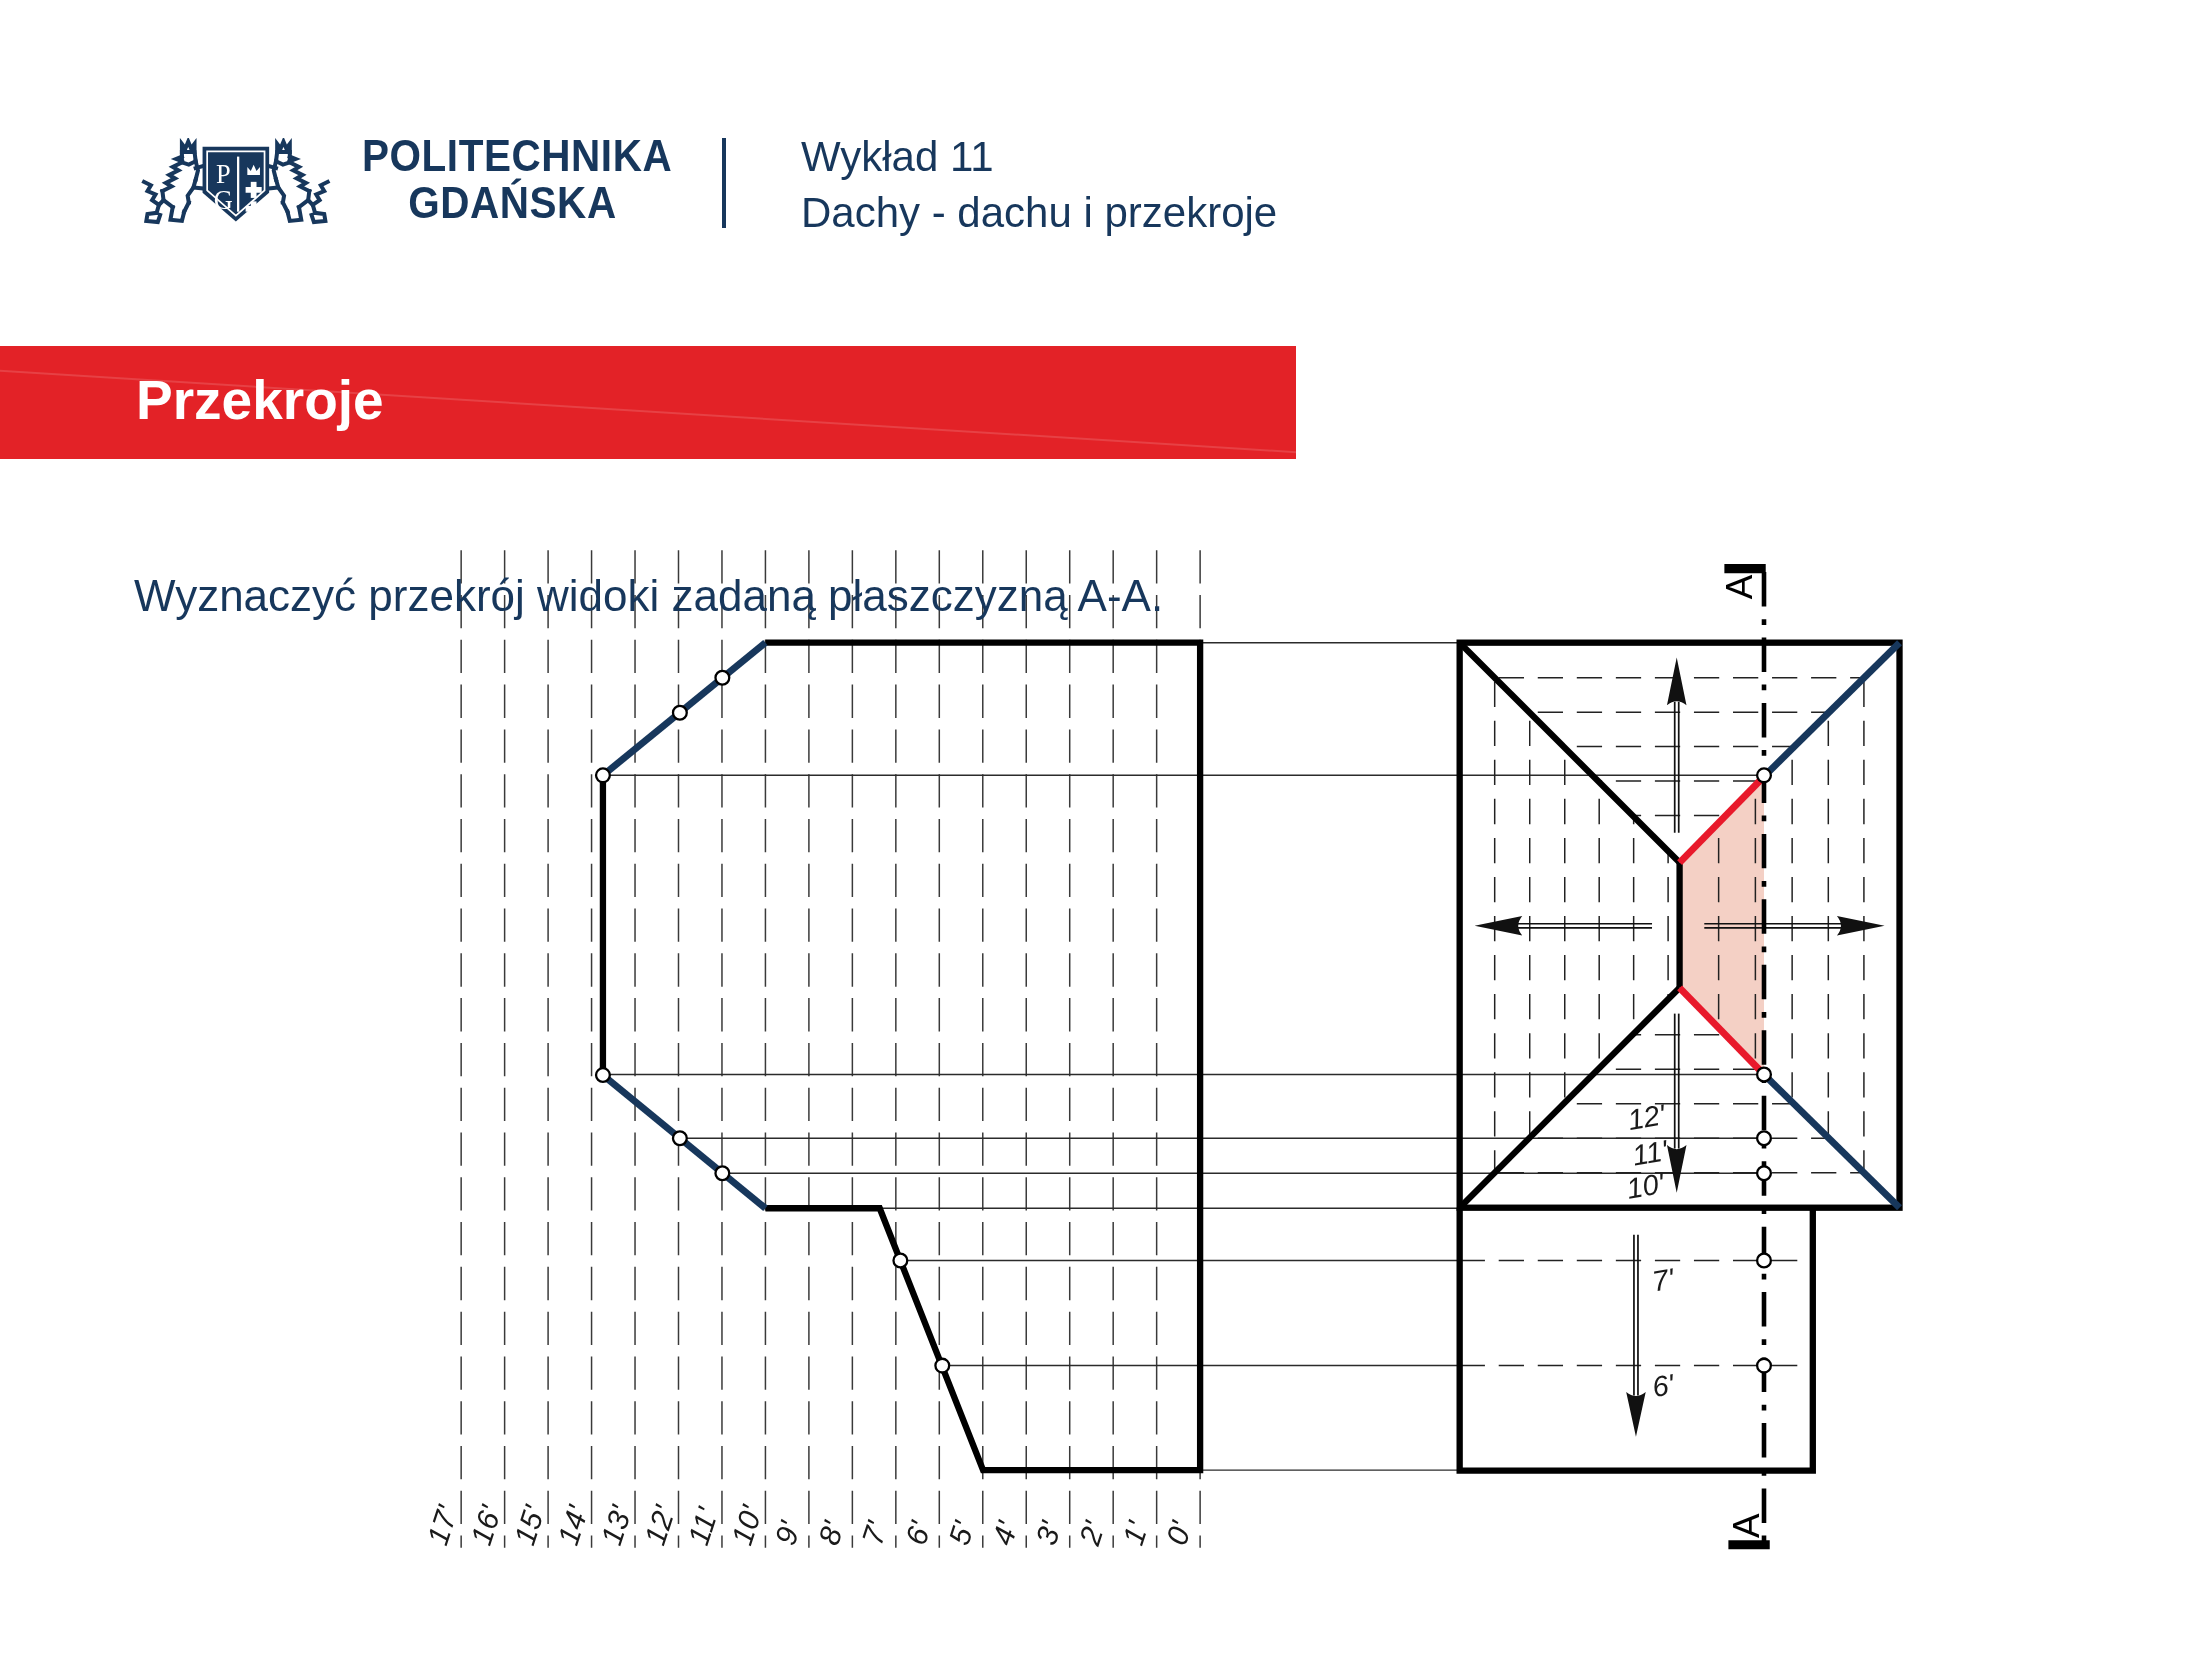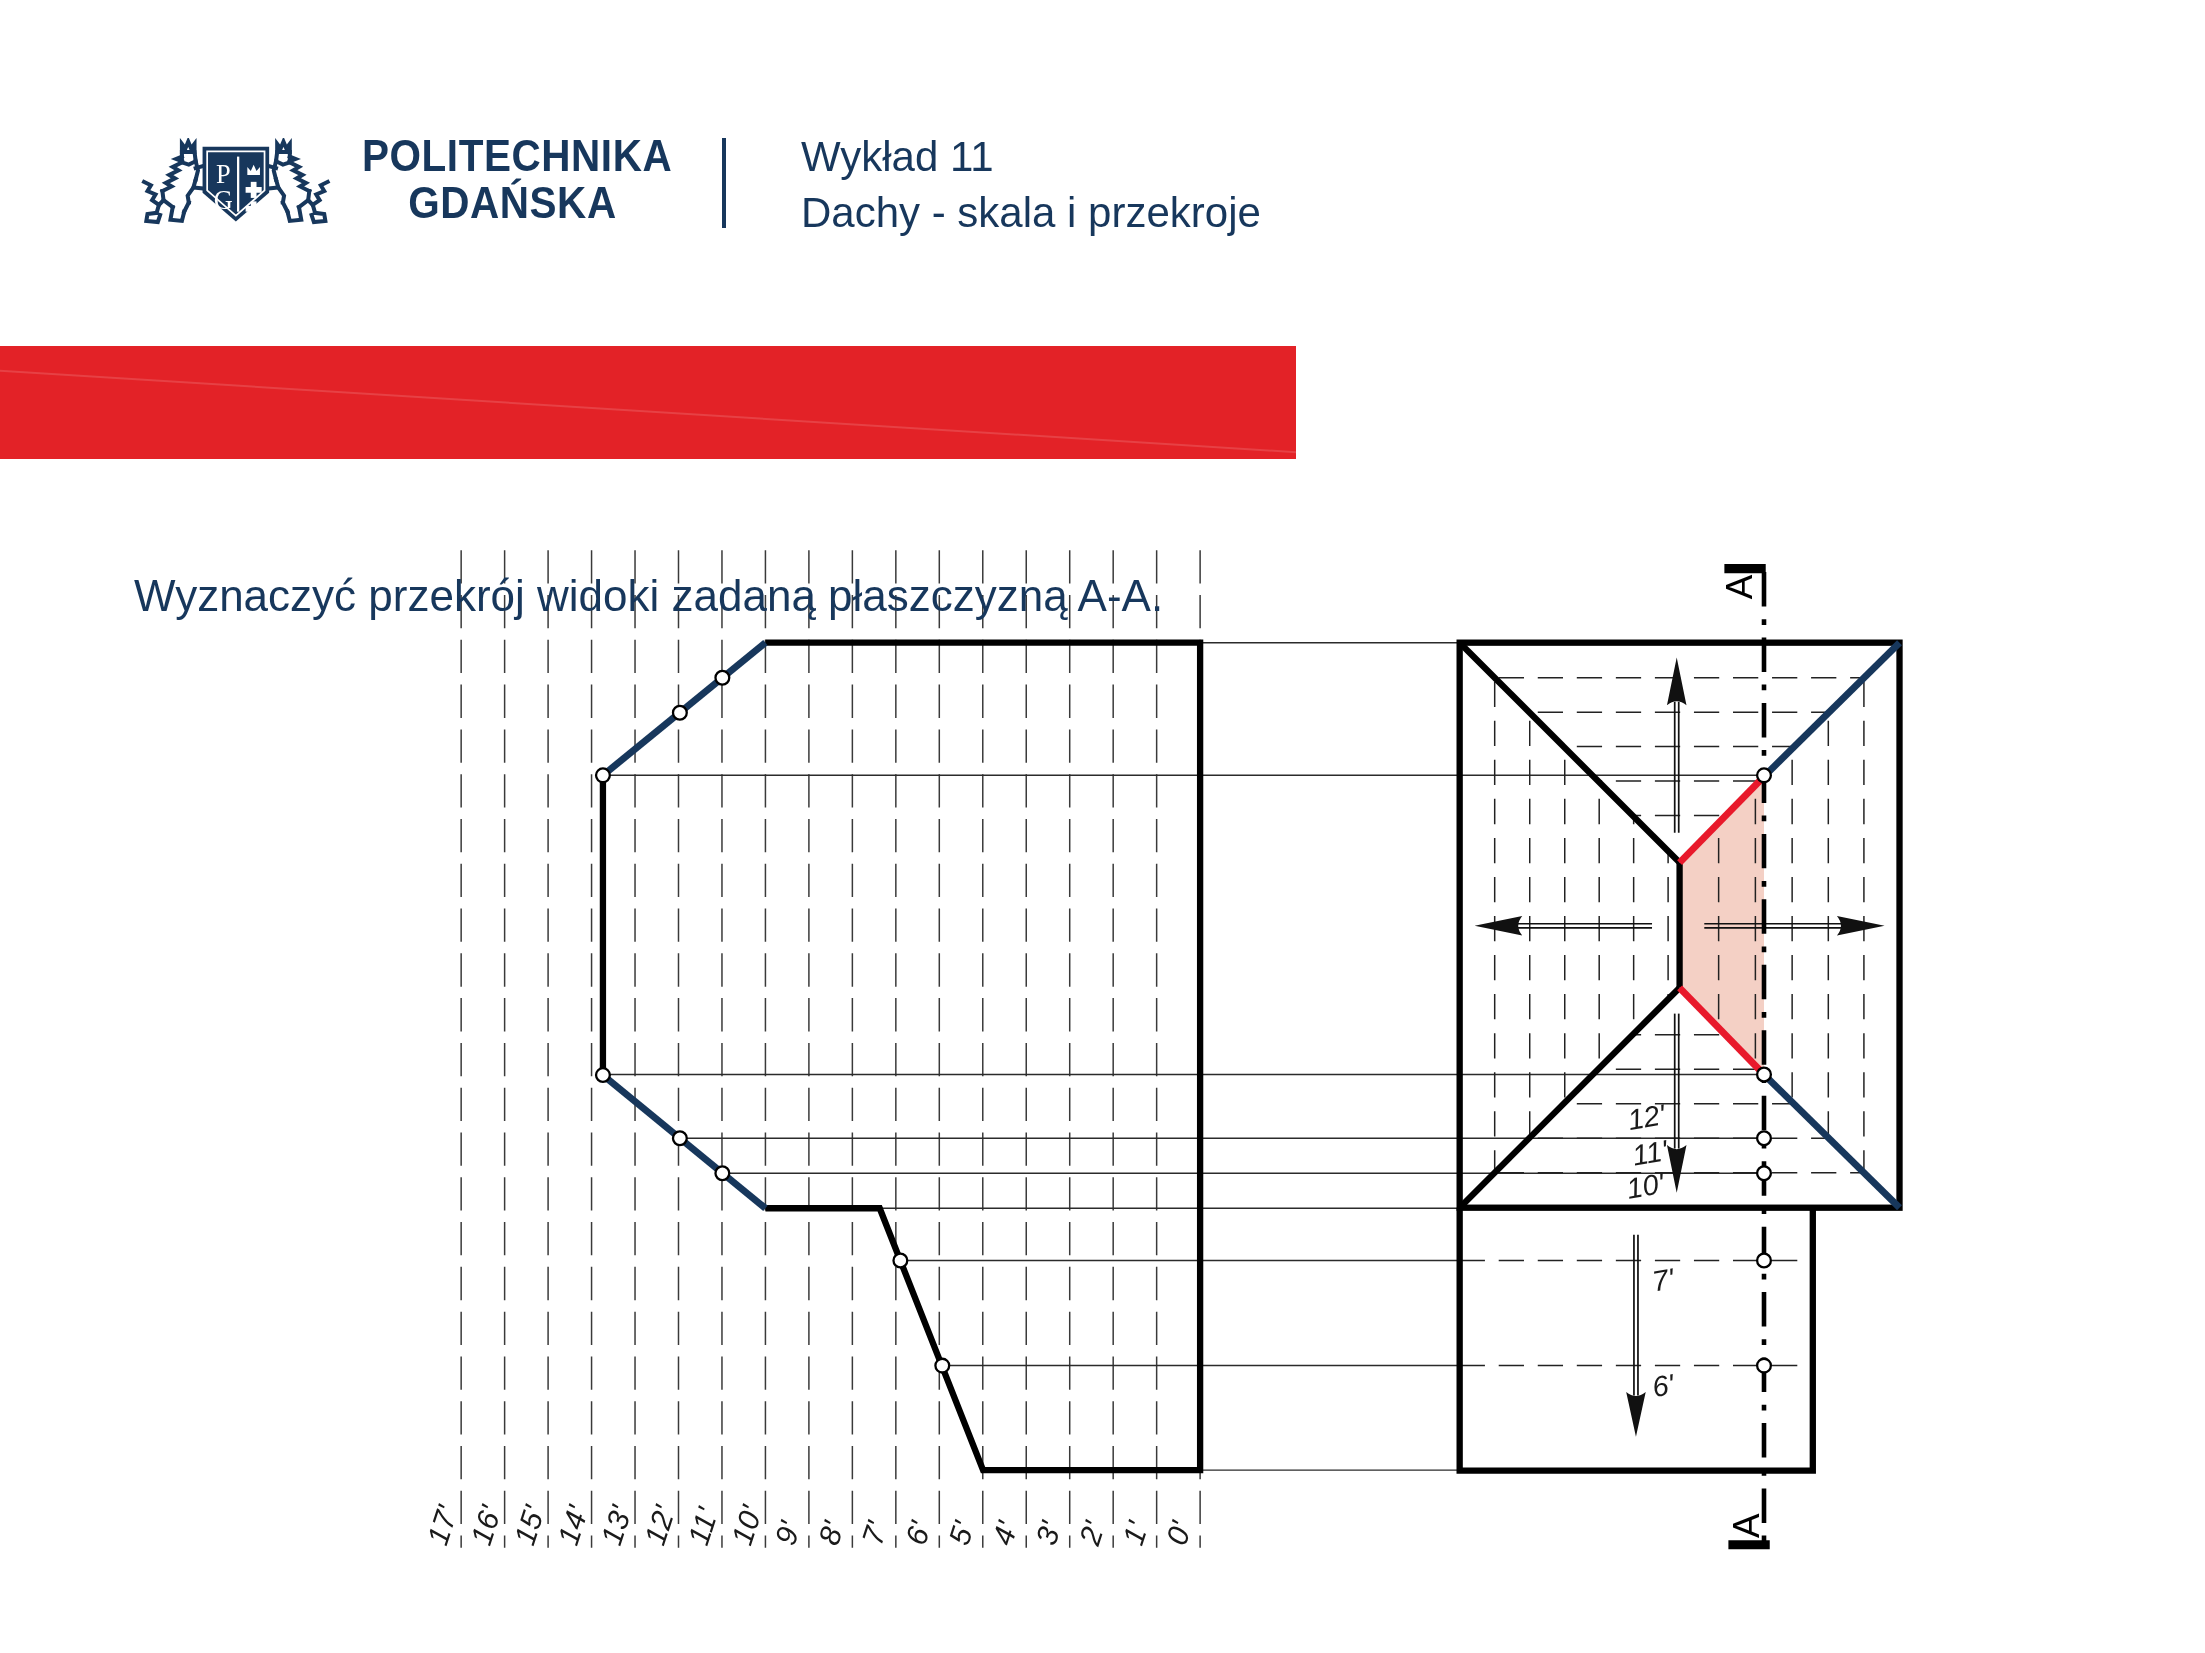--- a/index.html
+++ b/index.html
@@ -85,25 +85,26 @@
 
 <div id="brand" class="abs">
   <div class="l1">POLITECHNIKA</div>
   <div class="l2">GDAŃSKA</div>
 </div>
 
 <div id="hdr-divider" class="abs"></div>
 
 <div id="lecture" class="abs">
   <div class="no">Wykład 11</div>
-  <div class="ti">Dachy - skala i przekroje</div>
+  <div class="ti">Dachy - dachu i przekroje</div>
 </div>
 
 <div id="banner" class="abs">
   <div class="streak"></div>
+  <div class="t">Przekroje</div>
 </div>
 
 <div id="task" class="abs">
   <div>Wyznaczyć przekrój widoki zadaną płaszczyzną A-A.</div>
 </div>
 
 <svg id="drawing" class="abs" viewBox="0 0 3840 2880">
   <defs>
     <clipPath id="clipTop">
         <polygon points="2542,1119 3308,1119 2925,1502"></polygon>

